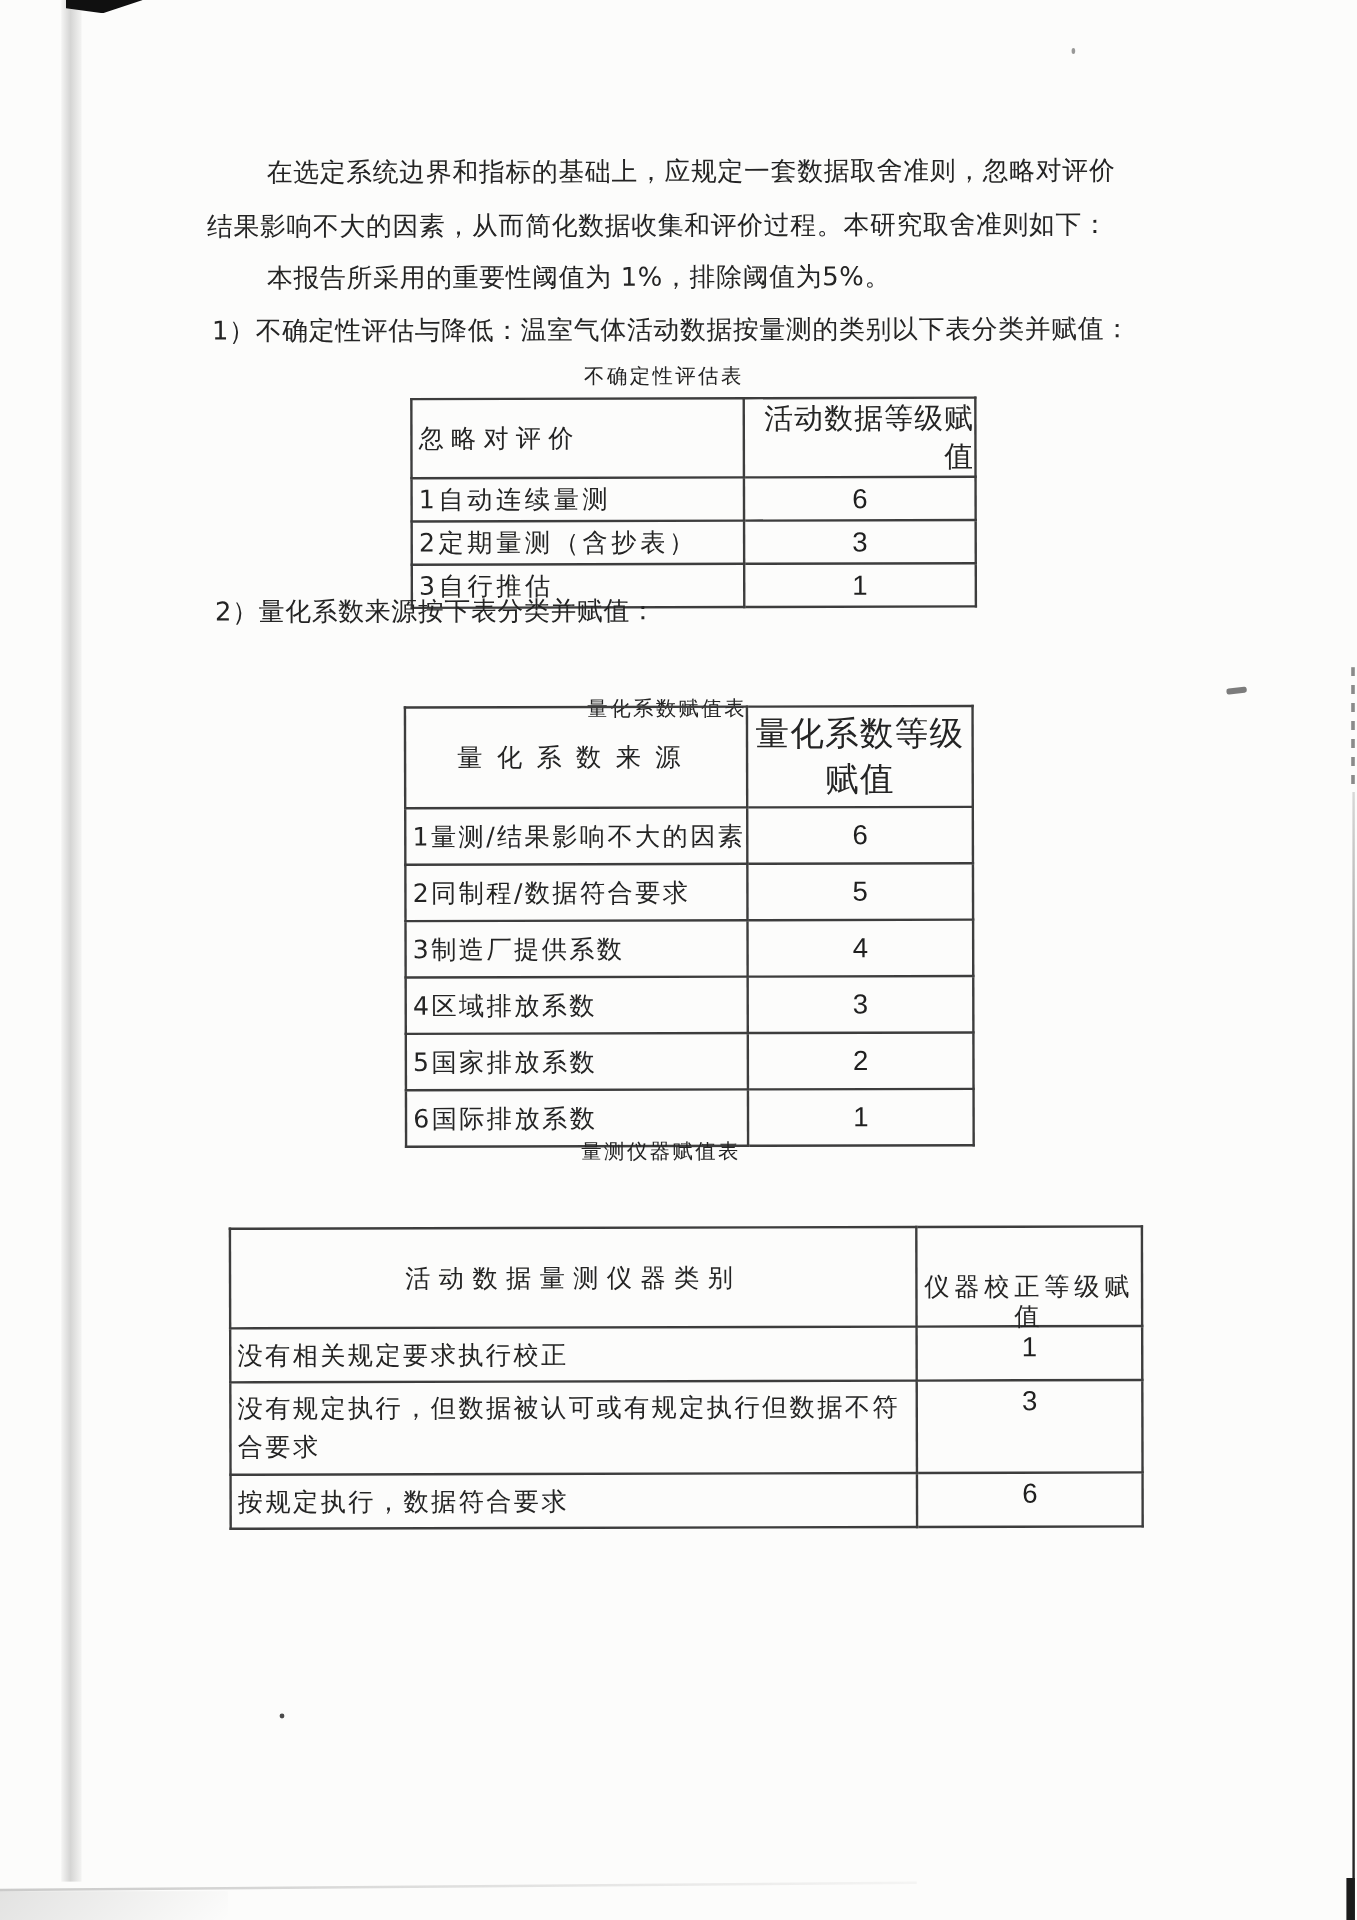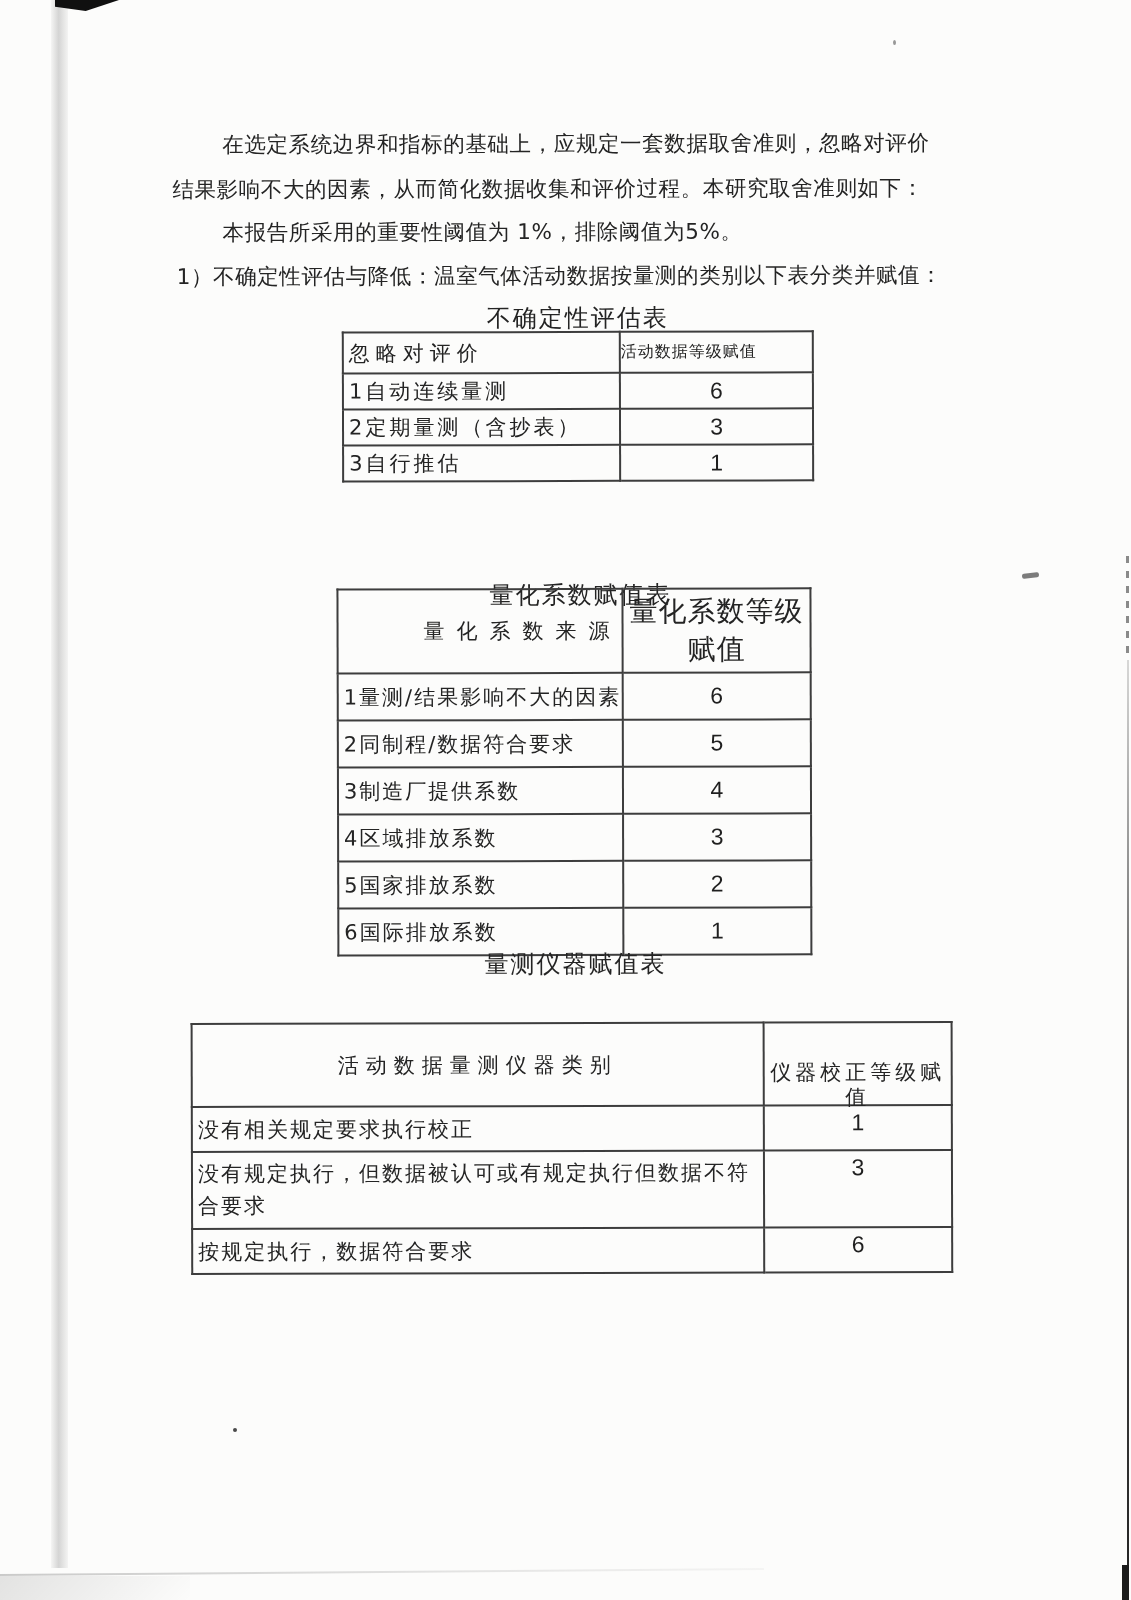--- a/index.html
+++ b/index.html
@@ -24,21 +24,21 @@
     position: absolute;
     white-space: nowrap;
     font-size: 21.5px;
     letter-spacing: 0.6px;
     line-height: 26px;
     color: #242424;
   }
   .caption {
     position: absolute;
     white-space: nowrap;
-    font-size: 24px;
+    font-size: 17px;
     letter-spacing: 2px;
     color: #242424;
   }
 
   table.dtable {
     position: absolute;
     border-collapse: collapse;
     table-layout: fixed;
     background: transparent;
   }
@@ -55,28 +55,28 @@
     font-family: "Liberation Sans", sans-serif;
     font-size: 23px;
     color: #1f1f1f;
   }
 
   
   .t1 { left: 343px; top: 331px; width: 470px; }
   .t1 col.c1 { width: 277px; } .t1 col.c2 { width: 193px; }
   .t1 tr.hrow { height: 41px; } .t1 tr.r { height: 36px; }
   .t1 td.h1 { letter-spacing: 6px; }
-  .t1 td.h2 { text-align: left; padding: 0; font-size: 16px; letter-spacing: 1px; }
+  .t1 td.h2 { text-align: right; padding: 0; font-size: 24px; letter-spacing: 1px; }
   .t1 td.lbl { letter-spacing: 3px; }
 
   
   .t2 { left: 337px; top: 588px; width: 473px; }
   .t2 col.c1 { width: 285px; } .t2 col.c2 { width: 188px; }
   .t2 tr { height: 47px; }
-  .t2 td.h1 { text-align: right; padding: 0; letter-spacing: 12px; }
+  .t2 td.h1 { text-align: center; padding: 0; letter-spacing: 12px; }
   .t2 td.h2 { text-align: center; padding: 3px; font-size: 28px; letter-spacing: 1px; }
   .t2 td.lbl { letter-spacing: 2px; }
 
   
   .t3 { left: 190px; top: 1022px; width: 760px; }
   .t3 col.c1 { width: 572px; } .t3 col.c2 { width: 188px; }
   .t3 tr.hrow { height: 46px; } .t3 tr.r1 { height: 45px; }
   .t3 tr.r2 { height: 77px; } .t3 tr.r3 { height: 45px; }
   .t3 td.h1 { text-align: center; padding: 0; letter-spacing: 7px; }
   .t3 td.h2 { text-align: center; padding: 0; vertical-align: top; }
@@ -163,20 +163,21 @@
         <td class="lbl">2定期量测（含抄表）</td>
         <td class="val">3</td>
       </tr>
       <tr class="r">
         <td class="lbl">3自行推估</td>
         <td class="val">1</td>
       </tr>
     </tbody>
       </table>
 
+    <div class="line" style="left:180px; top:497px;">2）量化系数来源按下表分类并赋值：</div>
     <div class="caption" style="left:490px; top:555px;margin-top:24px;">量化系数赋值表</div>
 
     <table class="dtable t2">
       <colgroup>
           <col class="c1">
           <col class="c2">
         </colgroup>
       <tbody>
           <tr>
         <td class="h1">量化系数来源</td>

